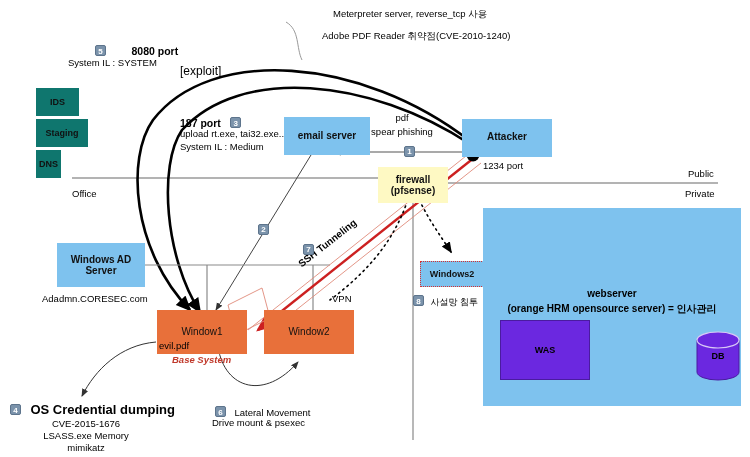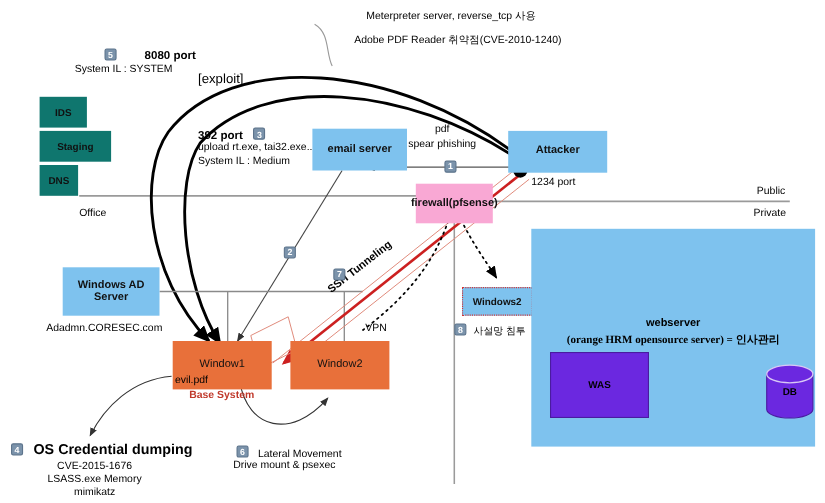--- a/index.html
+++ b/index.html
@@ -9,37 +9,37 @@
     width:750px;height:457px;
     background:#ffffff;
     overflow:hidden;
   }
   #svg-layer{position:absolute;left:0;top:0;width:750px;height:457px;}
   .node{position:absolute;box-sizing:border-box;display:flex;align-items:center;
         justify-content:center;text-align:center;line-height:1.15;}
   .blue-box{background:#0f766e;color:#111;font-weight:bold;font-size:9px;}
   .blue-plain{background:#7ec2ee;color:#111;font-weight:bold;font-size:10px;}
   .orange-box{background:#e8703a;color:#111;font-size:10px;}
-  .firewall-box{background:#f9a8d4;color:#111;font-weight:bold;font-size:10px;
-                }
+  .firewall-box{background:#fef9c3;color:#111;font-weight:bold;font-size:10px;
+                flex-direction:column;}
   .lbl{position:absolute;color:#000;white-space:nowrap;}
   .lbl-c{position:absolute;color:#000;text-align:center;}
   .badge{display:inline-block;width:11px;height:11px;line-height:11px;
          background:#7b93ab;color:#fff;font-size:8px;font-weight:bold;
          text-align:center;border-radius:2px;vertical-align:middle;
          border:1px solid #5d748c;box-sizing:border-box;}
   .badge-abs{position:absolute;width:11px;height:11px;line-height:10px;
          background:#7b93ab;color:#fff;font-size:8px;font-weight:bold;
          text-align:center;border-radius:2px;
          border:1px solid #5d748c;box-sizing:border-box;}
   .win2-box{background:#7ec2ee;color:#111;font-weight:bold;font-size:9px;
             border:1.5px dotted #d83030;}
   .purple-box{background:#6b28e0;color:#000;font-weight:bold;font-size:9px;}
   .db-cyl{position:absolute;}
-  .italic-red{color:#c0392b;font-weight:bold;}
+  .italic-red{color:#c0392b;font-style:italic;font-weight:bold;}
 </style>
 </head>
 <body>
 
 <div id="canvas">
 
   <svg id="svg-layer" viewBox="0 0 750 457">
     <defs>
       <marker id="arrThinBlack" markerWidth="9" markerHeight="9" refX="7" refY="3.2" orient="auto" markerUnits="strokeWidth">
         <path d="M0,0 L8,3.2 L0,6.4 z" fill="#333"></path>
@@ -103,29 +103,29 @@
 
   <div style="position:absolute;left:95px;top:41px;white-space:nowrap;">
     <span class="badge">5</span>
     <span style="font-size:10.5px;font-weight:bold;margin-left:5px;padding-left:16px;">8080 port</span>
   </div>
   <div class="lbl" style="left:68px;top:57px;font-size:9.5px;">System IL : SYSTEM</div>
 
   <div class="lbl" style="left:180px;top:64px;font-size:12px;">[exploit]</div>
 
   <div style="position:absolute;left:180px;top:113px;white-space:nowrap;">
-    <span style="font-size:10.5px;font-weight:bold;">392 port</span>
+    <span style="font-size:10.5px;font-weight:bold;">187 port</span>
     <span class="badge" style="margin-left:5px;">3</span>
   </div>
   <div class="lbl" style="left:180px;top:128px;font-size:9.5px;">upload rt.exe, tai32.exe..</div>
   <div class="lbl" style="left:180px;top:141px;font-size:9.5px;">System IL : Medium</div>
 
   <div class="node blue-box" style="left:36px;top:88px;width:43px;height:28px;">IDS</div>
-  <div class="node blue-box" style="left:36px;top:119px;width:65px;height:28px;">Staging</div>
-  <div class="node blue-box" style="left:36px;top:150px;width:35px;height:28px;">DNS</div>
+  <div class="node blue-box" style="left:36px;top:119px;width:52px;height:28px;">Staging</div>
+  <div class="node blue-box" style="left:36px;top:150px;width:25px;height:28px;">DNS</div>
 
   <div class="node blue-plain" style="left:284px;top:117px;width:86px;height:38px;">email server</div>
 
   <div class="lbl-c" style="left:372px;top:112px;width:60px;font-size:9.5px;">pdf</div>
   <div class="lbl-c" style="left:362px;top:126px;width:80px;font-size:9.5px;">spear phishing</div>
   <div class="badge-abs" style="left:404px;top:146px;">1</div>
 
   <div class="node blue-plain" style="left:462px;top:119px;width:90px;height:38px;align-items:flex-start;
               padding-top:12px;text-align:right;">Attacker</div>
   <div class="lbl" style="left:483px;top:160px;font-size:9.5px;">1234 port</div>
@@ -161,21 +161,21 @@
 
   <div class="node win2-box" style="left:420px;top:261px;width:64px;height:26px;">Windows2</div>
   <div style="position:absolute;left:413px;top:291px;white-space:nowrap;">
     <span class="badge">8</span>
     <span style="font-size:9px;margin-left:2px;">사설망 침투</span>
   </div>
 
   <div style="position:absolute;left:483px;top:208px;width:258px;height:198px;
               background:#7ec2ee;"></div>
   <div class="lbl-c" style="left:483px;top:288px;width:258px;font-size:10px;font-weight:bold;">webserver</div>
-  <div class="lbl-c" style="left:483px;top:302px;width:258px;font-size:10px;font-weight:bold;font-family:Liberation Serif, serif;">(orange HRM opensource server) = 인사관리</div>
+  <div class="lbl-c" style="left:483px;top:302px;width:258px;font-size:10px;font-weight:bold;">(orange HRM opensource server) = 인사관리</div>
 
   <div class="node purple-box" style="left:500px;top:320px;width:90px;height:60px;border:1px solid #4a1ba0;">WAS</div>
 
   <div class="db-cyl" style="left:695px;top:331px;width:46px;height:50px;">
     <svg width="46" height="50" viewBox="0 0 46 50">
       <path d="M2,9 L2,41 A21,8 0 0 0 44,41 L44,9 Z" fill="#6b28e0" stroke="#4a1ba0" stroke-width="1"></path>
       <ellipse cx="23" cy="9" rx="21" ry="8" fill="#6b28e0" stroke="#d8c8f5" stroke-width="1.2"></ellipse>
     </svg>
     <div style="position:absolute;left:0;top:0;width:46px;height:50px;display:flex;
                 align-items:center;justify-content:center;font-size:9px;font-weight:bold;color:#000;">DB</div>

